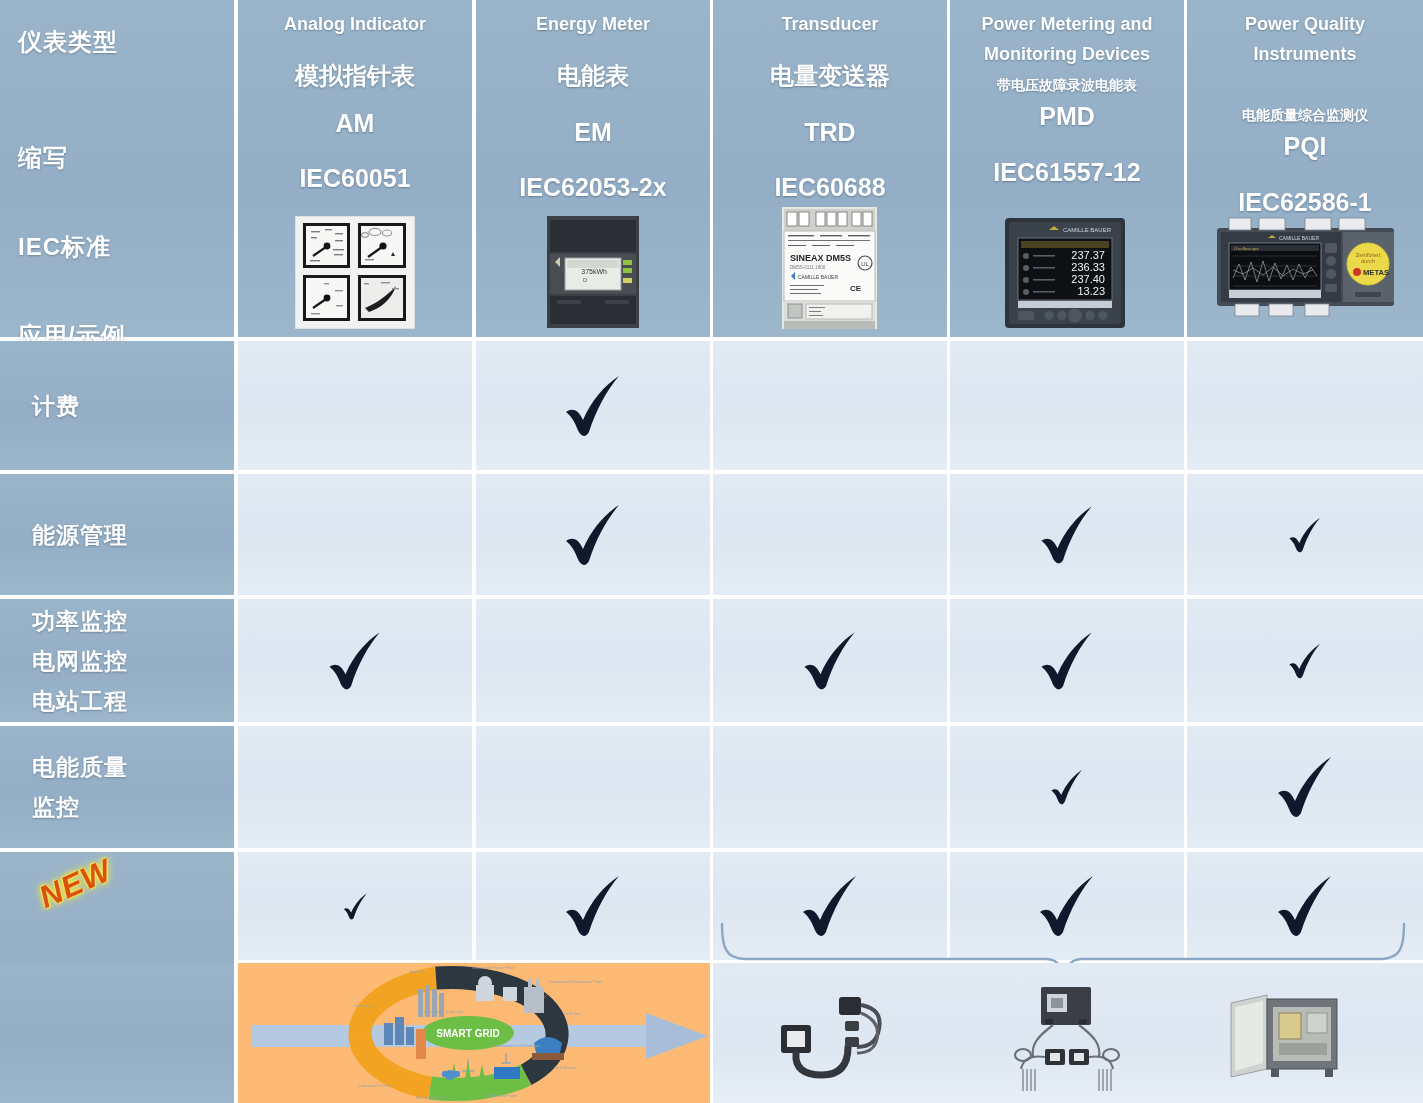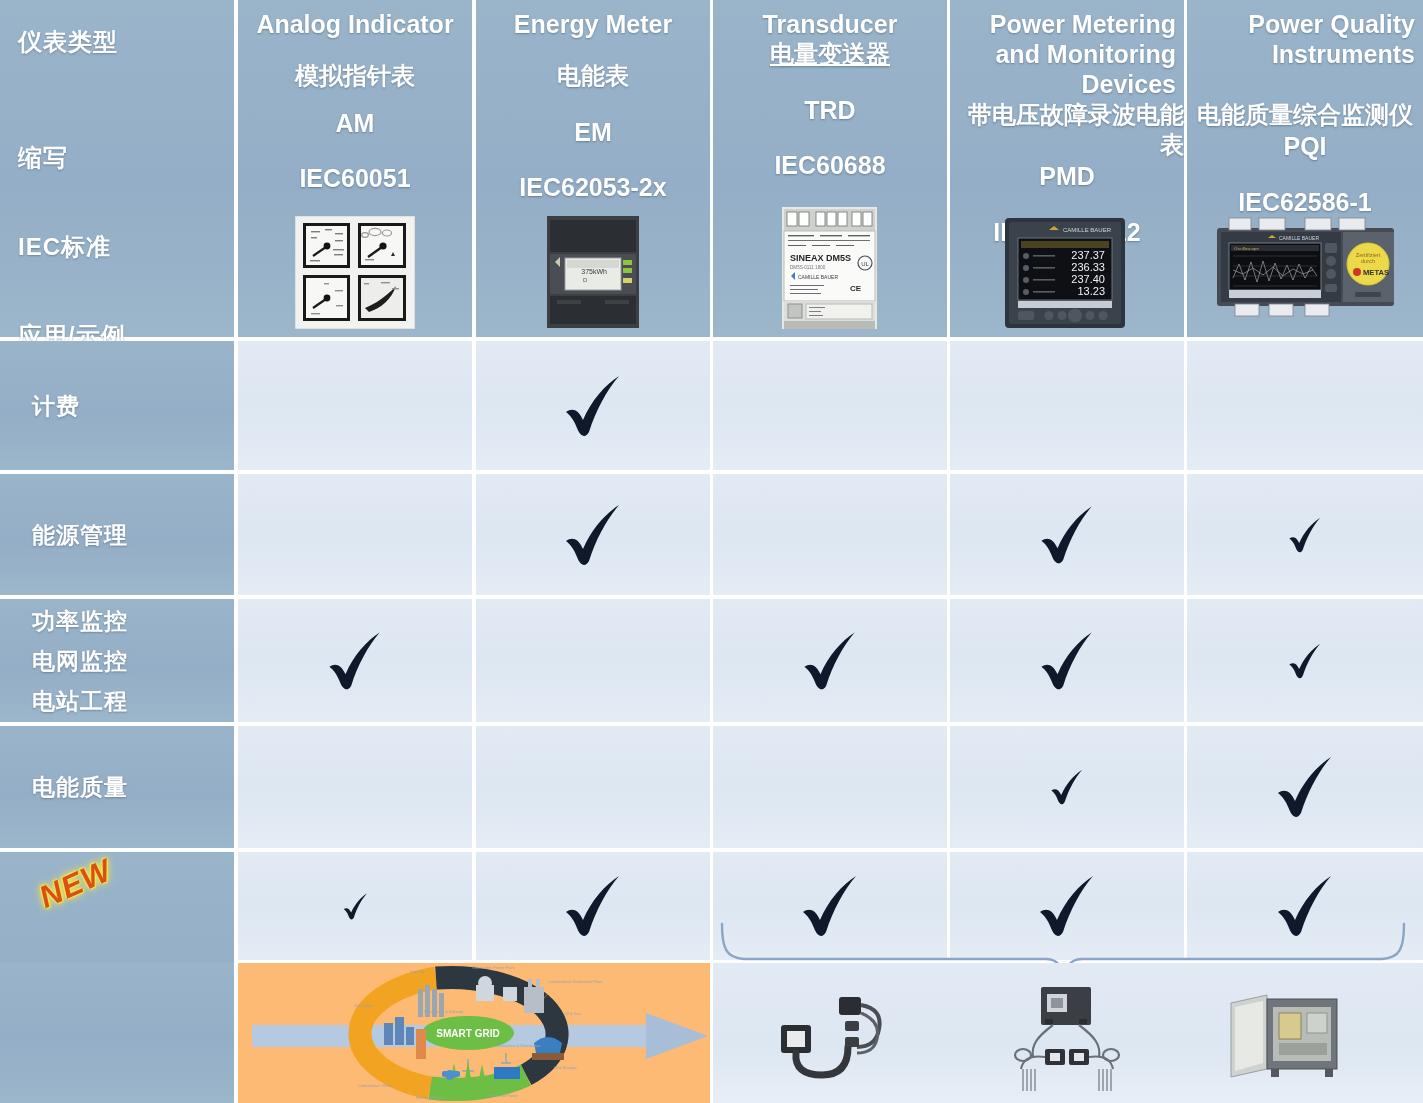--- a/index.html
+++ b/index.html
@@ -33,28 +33,28 @@
     padding-left:32px;
   }
   .rowlabel .lbl{
     font-size:23px;font-weight:bold;line-height:40px;
     text-shadow:0 1px 2px rgba(60,80,100,.45);
     letter-spacing:1px;
   }
 
   
   .h-en{
-    font-size:25px;font-weight:bold;line-height:30px;text-align:right;
+    font-size:18px;font-weight:bold;line-height:30px;text-align:center;
     text-shadow:0 1px 2px rgba(60,80,100,.5);
   }
   .h-cn{
     font-size:24px;font-weight:bold;line-height:30px;text-align:right;
     text-shadow:0 1px 2px rgba(60,80,100,.5);
   }
-  .h-cn.small{font-size:24px;}
+  .h-cn.small{font-size:14px;}
   .h-abbr{
     font-size:25px;font-weight:bold;text-align:center;
     text-shadow:0 1px 2px rgba(60,80,100,.5);
   }
   .h-iec{
     font-size:25px;font-weight:bold;text-align:center;
     text-shadow:0 1px 2px rgba(60,80,100,.5);
   }
   .h-left-lbl{
     font-size:24px;font-weight:bold;
@@ -189,21 +189,21 @@
         <polygon points="8,46 13,41 13,51" fill="#c9cbb6"></polygon>
         <rect x="3" y="80" width="86" height="28" fill="#2b2e33"></rect>
         <rect x="10" y="84" width="24" height="4" fill="#3e4146"></rect>
         <rect x="58" y="84" width="24" height="4" fill="#3e4146"></rect>
       </svg>
     </div>
   </div>
 
   <div class="hcell" style="left:713px;top:0px;width:234px;height:337px;padding-top:9px;">
     <div class="h-en">Transducer</div>
-    <div class="h-cn" style="text-decoration:underline;">电量变送器</div>
+    <div class="h-cn" style="margin-top:22px;">电量变送器</div>
     <div class="h-abbr" style="margin-top:27px;">TRD</div>
     <div class="h-iec" style="margin-top:26px;">IEC60688</div>
     <div class="dev" style="left:69px;top:207px;">
       <svg width="95" height="122" viewBox="0 0 95 122">
         <rect x="0" y="0" width="95" height="122" fill="#e7e7e3"></rect>
         <rect x="2" y="2" width="91" height="22" fill="#cfd2cc"></rect>
         <g fill="#ffffff" stroke="#6d7072" stroke-width="0.8">
           <rect x="5" y="5" width="10" height="14"></rect>
             <rect x="17" y="5" width="10" height="14"></rect>
           <rect x="34" y="5" width="9" height="14"></rect>
@@ -413,20 +413,21 @@
   <div class="bcell" style="left:1187px;top:599px;width:236px;height:123px;">
     <span class="check">
       <svg width="44" height="44" viewBox="0 0 76 76">
           <path d="M11 44 C17 40 23 41 28 52 C36 33 50 17 64 8 C52 22 41 42 34 64 C30 71 25 68 22 60 C19 52 15 47 11 44 Z" fill="#10192b"></path>
         </svg>
     </span>
   </div>
 
   <div class="rowlabel" style="left:0px;top:726px;width:234px;height:122px;">
     <div class="lbl">电能质量</div>
+    <div class="lbl">监控</div>
   </div>
   <div class="bcell" style="left:238px;top:726px;width:234px;height:122px;"></div>
   <div class="bcell" style="left:476px;top:726px;width:234px;height:122px;"></div>
   <div class="bcell" style="left:713px;top:726px;width:234px;height:122px;"></div>
   <div class="bcell" style="left:950px;top:726px;width:234px;height:122px;">
     <span class="check">
       <svg width="44" height="44" viewBox="0 0 76 76">
           <path d="M11 44 C17 40 23 41 28 52 C36 33 50 17 64 8 C52 22 41 42 34 64 C30 71 25 68 22 60 C19 52 15 47 11 44 Z" fill="#10192b"></path>
         </svg>
     </span>

